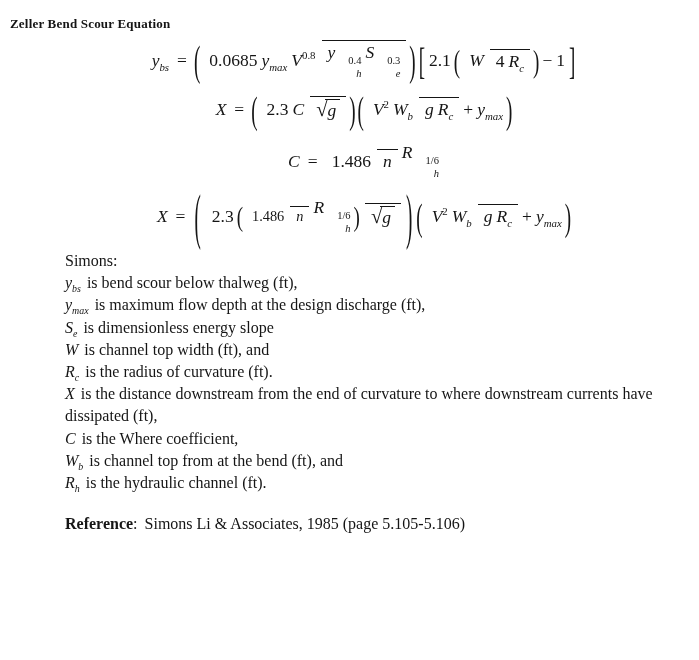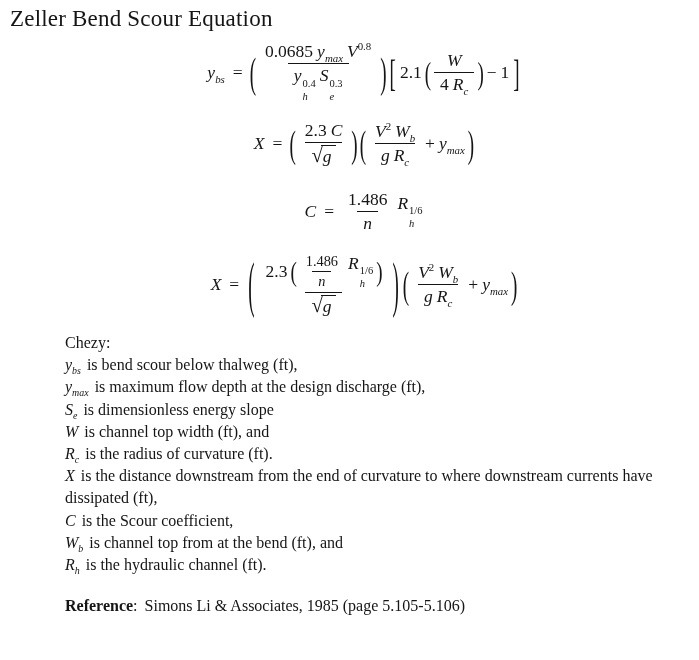--- a/index.html
+++ b/index.html
@@ -3,44 +3,44 @@
 <meta charset="utf-8">
 <style>
   html, body { margin:0; padding:0; }
   body {
     width:699px; height:660px; background:#ffffff; color:#151515;
     font-family:"Liberation Serif","DejaVu Serif",serif;
     overflow:hidden;
   }
   .page { position:relative; width:699px; height:660px; }
 
-  .title { font-weight:normal; font-size:23px; padding:6px 0 0 10px; letter-spacing:0.2px; }
+  .title { font-weight:bold; font-size:13px; padding:16px 0 0 10px; letter-spacing:0.2px; }
 
   
   .equations { padding-left:28px; }
   .eq-row { display:flex; justify-content:center; align-items:center; font-size:17.5px; }
   .eq1 { margin-top:8px; }
   .eq2 { margin-top:15px; }
   .eq3 { margin-top:20px; }
   .eq4 { margin-top:16px; }
 
   .v { font-style:italic; }
   sub, sup { font-size:0.62em; line-height:0; }
   sub { font-style:italic; }
   .t { white-space:nowrap; margin:0 2px; }
   .eqsign { margin:0 6px; }
 
-  .frac { display:inline-flex; flex-direction:column; align-items:center; margin:0 2px; }
+  .frac { display:inline-flex; flex-direction:row; align-items:center; margin:0 2px; }
   .num, .den { display:flex; align-items:center; justify-content:center; padding:1px 4px; white-space:nowrap; }
   .den { border-top:1.4px solid #151515; }
   .frac.small { font-size:0.82em; }
 
   
-  .ss { display:inline-flex; flex-direction:column; align-items:flex-start;
-        font-size:0.6em; line-height:1.25; vertical-align:-0.55em; margin-left:1px; }
+  .ss { display:inline-flex; flex-direction:column; align-items:flex-end;
+        font-size:0.6em; line-height:1.25; vertical-align:-0.55em; margin-left:13px; }
   .ss .sb { font-style:italic; }
 
   
   .par { display:inline-block; font-size:19px; line-height:1; margin:0 1px;
          font-weight:400; transform-origin:center; }
   .sy-a { transform:scaleY(2.25); }  
   .sy-b { transform:scaleY(2.05); margin:0 2px; }  
   .sy-c { transform:scaleY(1.7); }   
   .sy-d { transform:scaleY(3.2); margin:0 3px; }   
   .sy-e { transform:scaleY(1.45); }  
@@ -194,29 +194,29 @@
         </span>
       </span>
       <span class="t">+</span>
       <span class="t"><span class="v">y</span><sub>max</sub></span>
       <span class="par sy-f">)</span>
     </div>
 
   </div>
 
   <div class="where">
-    <div class="where-heading">Chezy:</div>
+    <div class="where-heading">Simons:</div>
 
     <div class="def"><span class="sym"><span class="v">y</span><sub>bs</sub></span> <span class="dtext">is bend scour below thalweg (ft),</span></div>
     <div class="def"><span class="sym"><span class="v">y</span><sub>max</sub></span> <span class="dtext">is maximum flow depth at the design discharge (ft),</span></div>
     <div class="def"><span class="sym"><span class="v">S</span><sub>e</sub></span> <span class="dtext">is dimensionless energy slope</span></div>
     <div class="def"><span class="sym"><span class="v">W</span><sub></sub></span> <span class="dtext">is channel top width (ft), and</span></div>
     <div class="def"><span class="sym"><span class="v">R</span><sub>c</sub></span> <span class="dtext">is the radius of curvature (ft).</span></div>
     <div class="def"><span class="sym"><span class="v">X</span><sub></sub></span> <span class="dtext">is the distance downstream from the end of curvature to where downstream currents have dissipated (ft),</span></div>
-    <div class="def"><span class="sym"><span class="v">C</span><sub></sub></span> <span class="dtext">is the Scour coefficient,</span></div>
+    <div class="def"><span class="sym"><span class="v">C</span><sub></sub></span> <span class="dtext">is the Where coefficient,</span></div>
     <div class="def"><span class="sym"><span class="v">W</span><sub>b</sub></span> <span class="dtext">is channel top from at the bend (ft), and</span></div>
     <div class="def"><span class="sym"><span class="v">R</span><sub>h</sub></span> <span class="dtext">is the hydraulic channel (ft).</span></div>
   </div>
 
   <div class="reference">
     <span class="ref-label">Reference</span><span class="ref-colon">:</span><span class="ref-text">Simons Li &amp; Associates, 1985 (page 5.105-5.106)</span>
   </div>
 
 </div>
 

